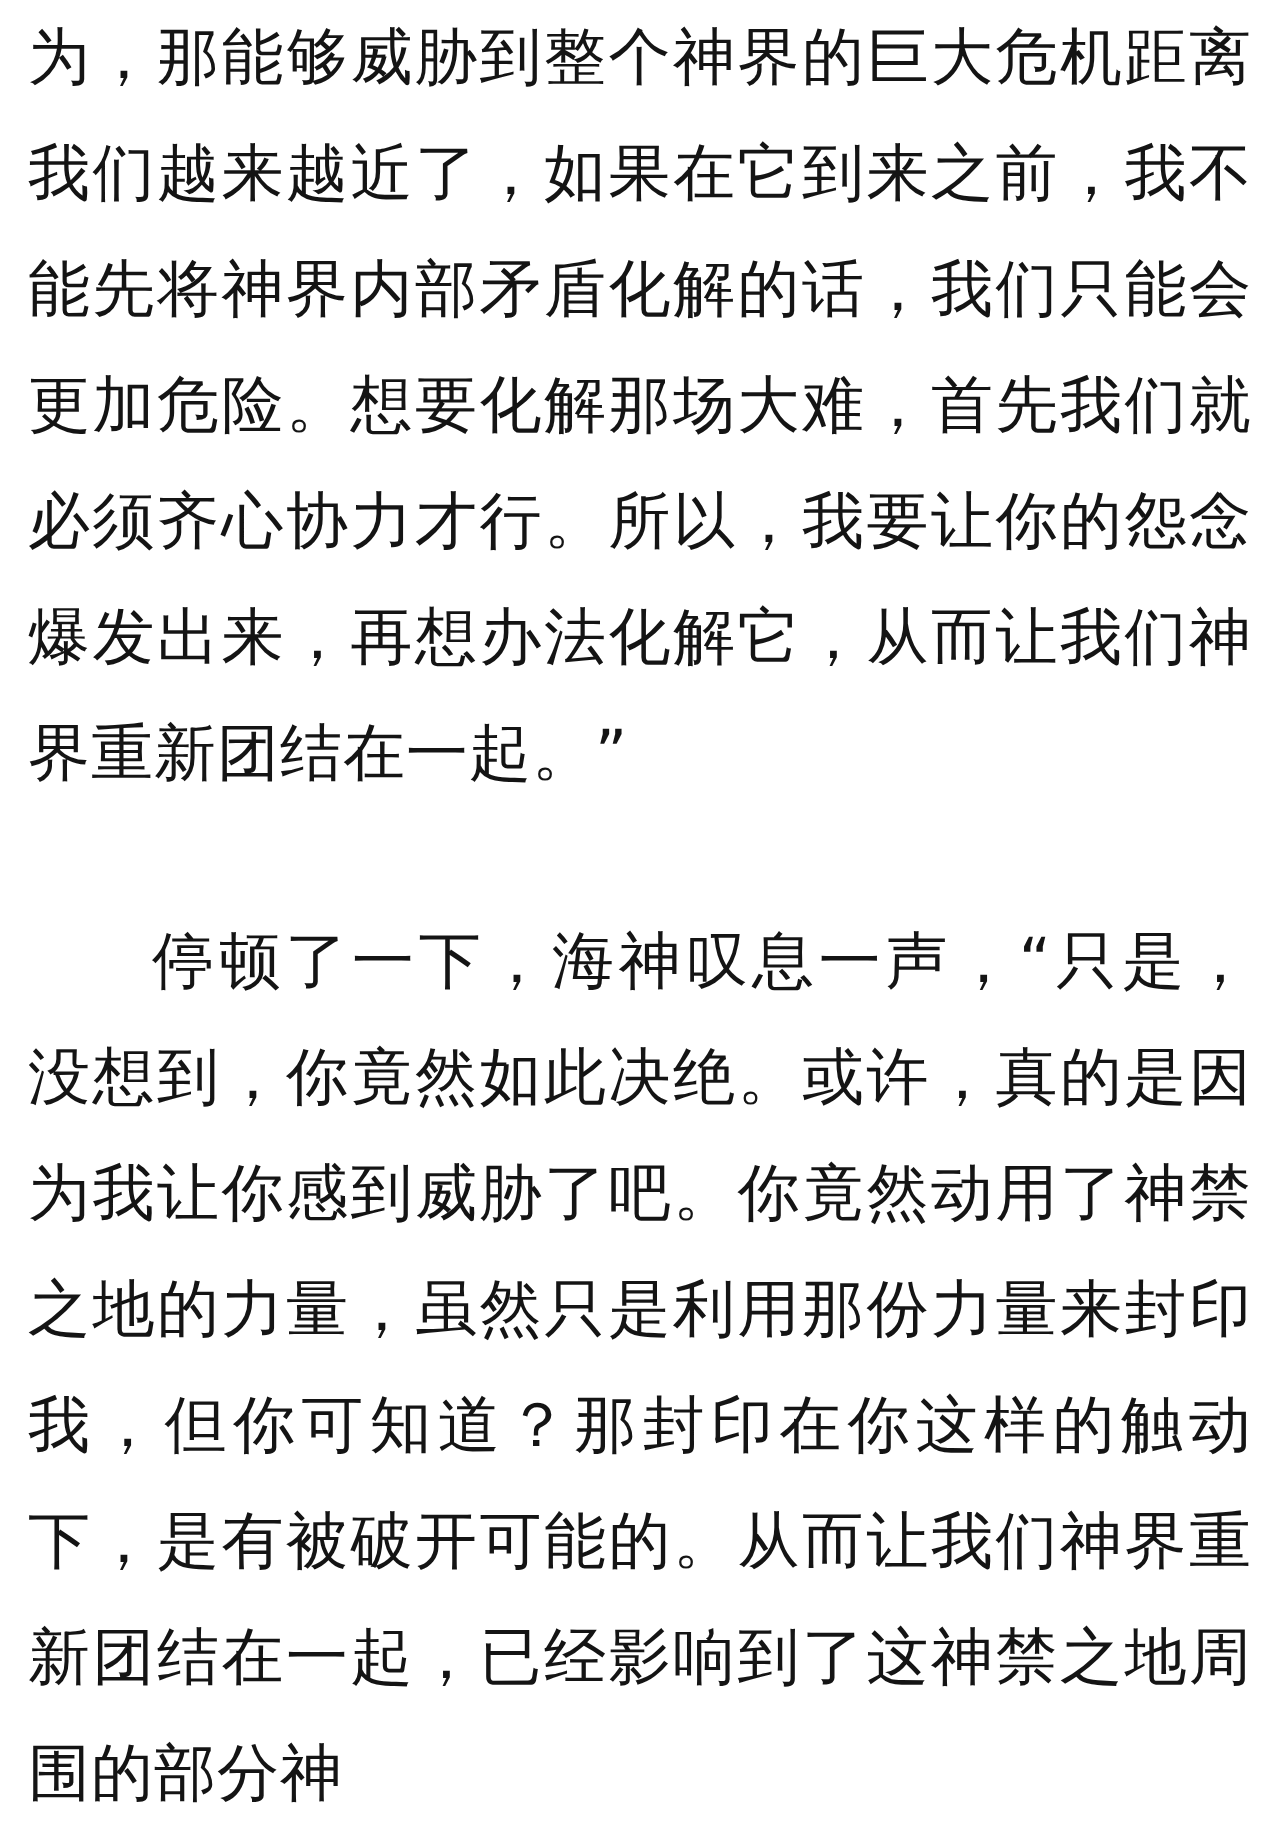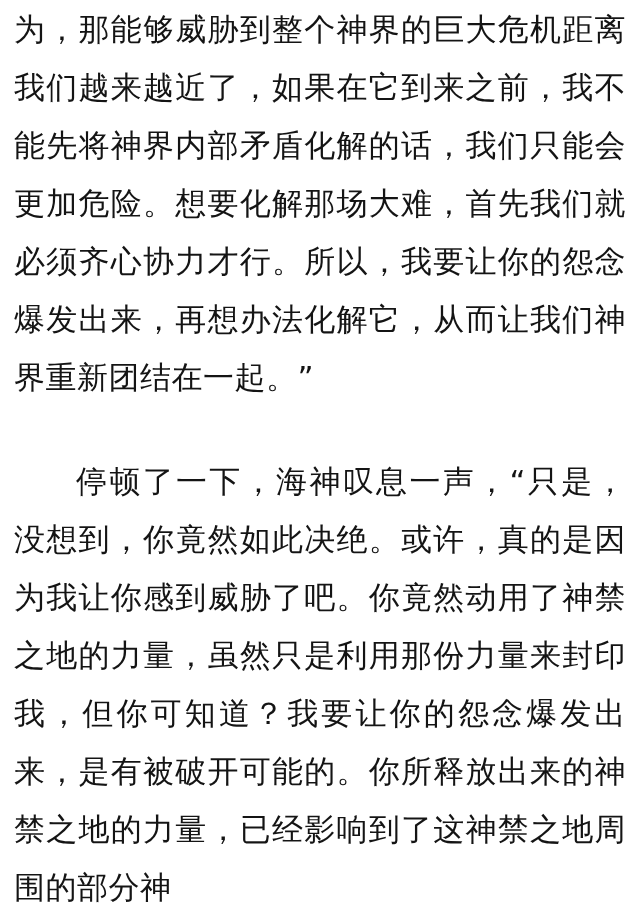--- a/index.html
+++ b/index.html
@@ -44,15 +44,15 @@
     
     overflow: hidden;
   }
 </style>
 </head>
 <body>
 
 <div id="reader">
   <div class="page-text clip-last">
     <p class="para">为，那能够威胁到整个神界的巨大危机距离我们越来越近了，如果在它到来之前，我不能先将神界内部矛盾化解的话，我们只能会更加危险。想要化解那场大难，首先我们就必须齐心协力才行。所以，我要让你的怨念爆发出来，再想办法化解它，从而让我们神界重新团结在一起。”</p>
-    <p class="para indent">停顿了一下，海神叹息一声，“只是，没想到，你竟然如此决绝。或许，真的是因为我让你感到威胁了吧。你竟然动用了神禁之地的力量，虽然只是利用那份力量来封印我，但你可知道？我要让你的怨念爆发出来，是有被破开可能的。你所释放出来的神禁之地的力量，已经影响到了这神禁之地周围的部分神</p>
+    <p class="para indent">停顿了一下，海神叹息一声，“只是，没想到，你竟然如此决绝。或许，真的是因为我让你感到威胁了吧。你竟然动用了神禁之地的力量，虽然只是利用那份力量来封印我，但你可知道？那封印在你这样的触动下，是有被破开可能的。从而让我们神界重新团结在一起，已经影响到了这神禁之地周围的部分神</p>
   </div>
 </div>
 
 </body></html>

